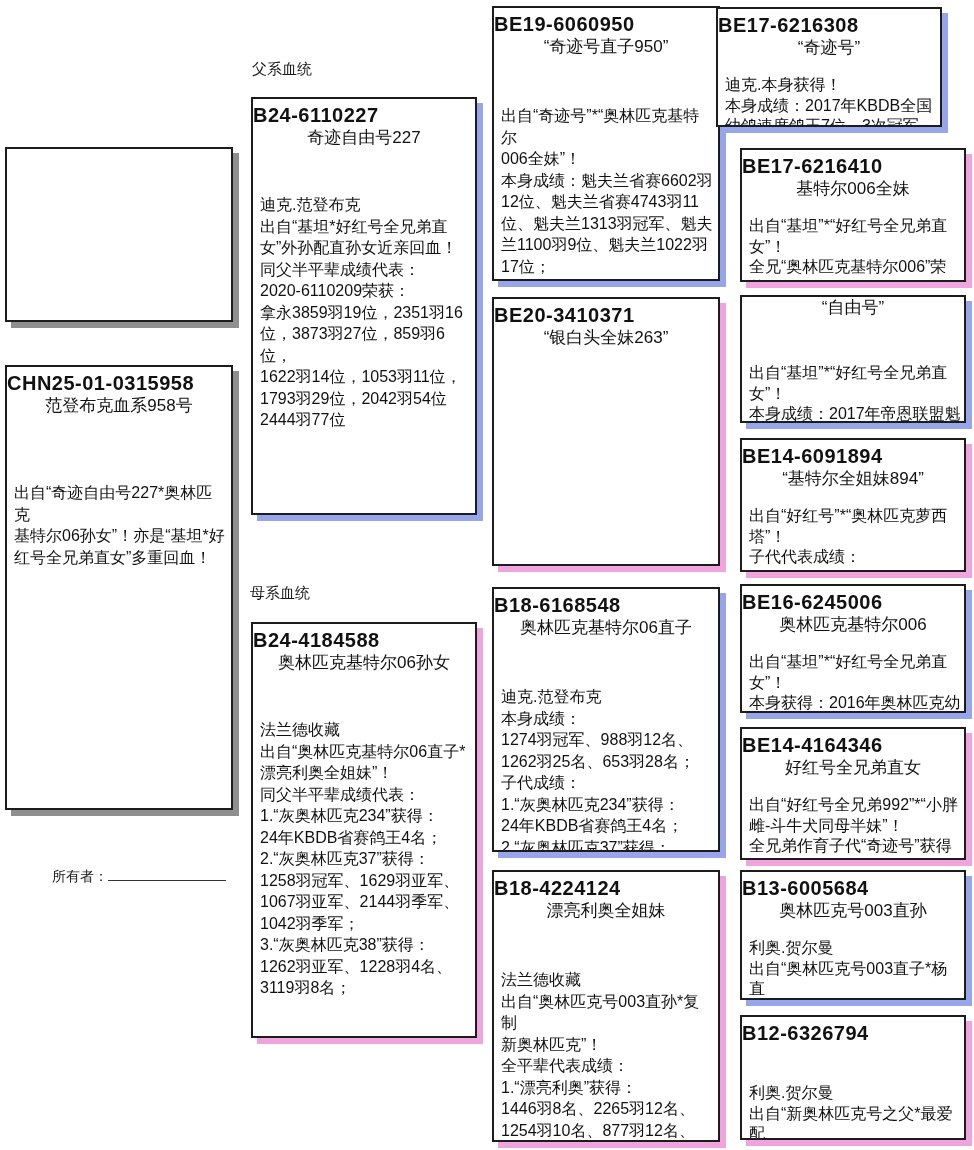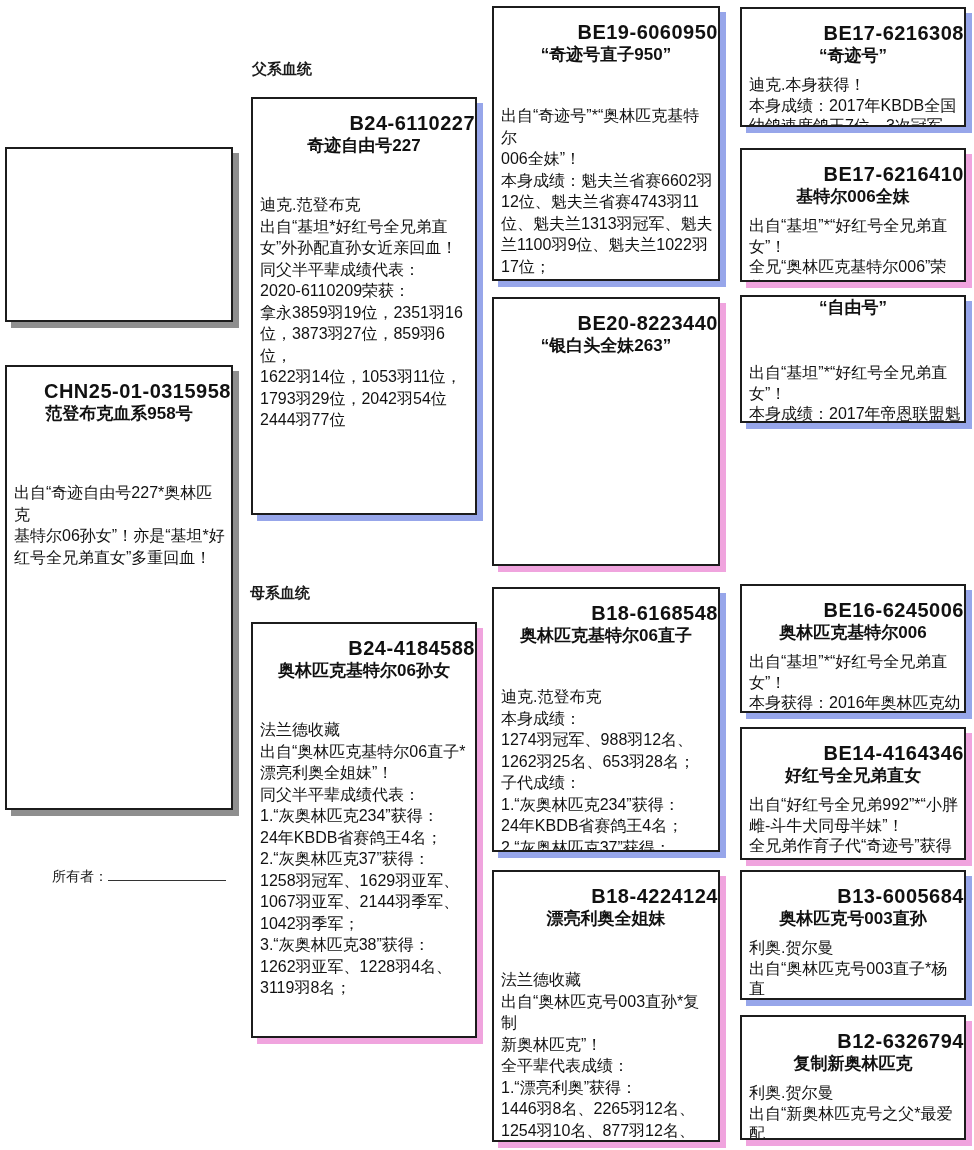--- a/index.html
+++ b/index.html
@@ -8,29 +8,29 @@
     font-family:"Liberation Sans","DejaVu Sans",sans-serif;color:#111;
     overflow:hidden;
   }
   .box{
     position:absolute;background:#fff;border:2px solid var(--border,#1c1c1c);
     box-sizing:border-box;overflow:hidden;
   }
   .sb{box-shadow:6px 6px 0 var(--shadow-blue,#97a6ea);}
   .sp{box-shadow:6px 6px 0 var(--shadow-pink,#f0a4de);}
   .sg{box-shadow:6px 6px 0 var(--shadow-gray,#8f8f8f);}
-  .num{margin-top:13px;text-align:right;font-weight:bold;font-size:20px;line-height:23px;letter-spacing:.5px;}
-  .name{text-align:center;font-weight:bold;font-size:17px;line-height:22px;}
+  .num{margin-top:5px;text-align:left;font-weight:bold;font-size:20px;line-height:23px;letter-spacing:.5px;}
+  .name{text-align:center;font-weight:normal;font-size:17px;line-height:22px;}
   .body{
     position:absolute;left:7px;right:3px;font-size:16px;line-height:21.5px;
     white-space:pre-line;
   }
   .bt115{top:115px;} .bt95{top:95px;} .bt97{top:97px;}
   .bt66{top:66px;line-height:20.5px;}
-  .branch-label{position:absolute;font-weight:bold;font-size:15px;color:#1a1a1a;}
+  .branch-label{position:absolute;font-weight:normal;font-size:15px;color:#1a1a1a;}
   .owner{position:absolute;font-size:14px;color:#1a1a1a;}
   .owner .blank{display:inline-block;width:118px;border-bottom:1.5px solid #333;height:14px;vertical-align:baseline;}
   .pin{position:absolute;left:-18px;top:-8px;width:22px;height:22px;}
   .hidden-defs{position:absolute;width:0;height:0;overflow:hidden;}
 </style>
 </head>
 <body>
 
 <svg class="hidden-defs" xmlns="http://www.w3.org/2000/svg">
   <symbol id="pin-sym" viewBox="0 0 22 22">
@@ -115,21 +115,21 @@
 兰1100羽9位、魁夫兰1022羽
 17位；
 子代代表成绩：
 1.BE20-6110209获得拿永3859</div>
   </div>
 
   <div class="box sp" style="left:492px;top:297px;width:228px;height:269px">
     <svg class="pin">
         <use href="#pin-sym"></use>
       </svg>
-    <div class="num">BE20-8223440</div>
+    <div class="num">BE20-3410371</div>
     <div class="name">“银白头全妹263”</div>
   </div>
 
   <div class="box sb" style="left:492px;top:587px;width:228px;height:265px">
     <svg class="pin">
         <use href="#pin-sym"></use>
       </svg>
     <div class="num">B18-6168548</div>
     <div class="name">奥林匹克基特尔06直子</div>
     <div class="body bt97">迪克.范登布克
@@ -153,21 +153,21 @@
 出自“奥林匹克号003直孙*复制
 新奥林匹克”！
 全平辈代表成绩：
 1.“漂亮利奥”获得：
 1446羽8名、2265羽12名、
 1254羽10名、877羽12名、
 1392羽12名、2946羽18名、
 3059羽19名、462羽冠军、969</div>
   </div>
 
-  <div class="box sb" style="left:740px;top:7px;width:226px;height:120px">
+  <div class="box sb" style="left:716px;top:7px;width:226px;height:120px">
     <svg class="pin">
         <use href="#pin-sym"></use>
       </svg>
     <div class="num">BE17-6216308</div>
     <div class="name">“奇迹号”</div>
     <div class="body bt66">迪克.本身获得！
 本身成绩：2017年KBDB全国
 幼鸽速度鸽王7位、3次冠军、</div>
   </div>
 
@@ -185,20 +185,30 @@
   <div class="box sb" style="left:740px;top:295px;width:226px;height:128px">
     <svg class="pin">
         <use href="#pin-sym"></use>
       </svg>
     <div class="name">“自由号”</div>
     <div class="body bt66">出自“基坦”*“好红号全兄弟直
 女”！
 本身成绩：2017年帝恩联盟魁</div>
   </div>
 
+  <div class="box sp" style="left:740px;top:438px;width:226px;height:134px">
+    <svg class="pin">
+        <use href="#pin-sym"></use>
+      </svg>
+    <div class="num">BE14-6091894</div>
+    <div class="name">“基特尔全姐妹894”</div>
+    <div class="body bt66">出自“好红号”*“奥林匹克萝西
+塔”！
+子代代表成绩：</div>
+  </div>
 
   <div class="box sb" style="left:740px;top:584px;width:226px;height:129px">
     <svg class="pin">
         <use href="#pin-sym"></use>
       </svg>
     <div class="num">BE16-6245006</div>
     <div class="name">奥林匹克基特尔006</div>
     <div class="body bt66">出自“基坦”*“好红号全兄弟直
 女”！
 本身获得：2016年奥林匹克幼</div>
@@ -224,19 +234,18 @@
     <div class="body bt66">利奥.贺尔曼
 出自“奥林匹克号003直子*杨直
 女”！</div>
   </div>
 
   <div class="box sp" style="left:740px;top:1015px;width:226px;height:125px">
     <svg class="pin">
         <use href="#pin-sym"></use>
       </svg>
     <div class="num">B12-6326794</div>
-    <div class="name">复制新奥林匹克</div>
     <div class="body bt66">利奥.贺尔曼
 出自“新奥林匹克号之父*最爱配
 对直女812号”！本身亦是“盖兰</div>
   </div>
 
 </div>
 
 </body></html>

